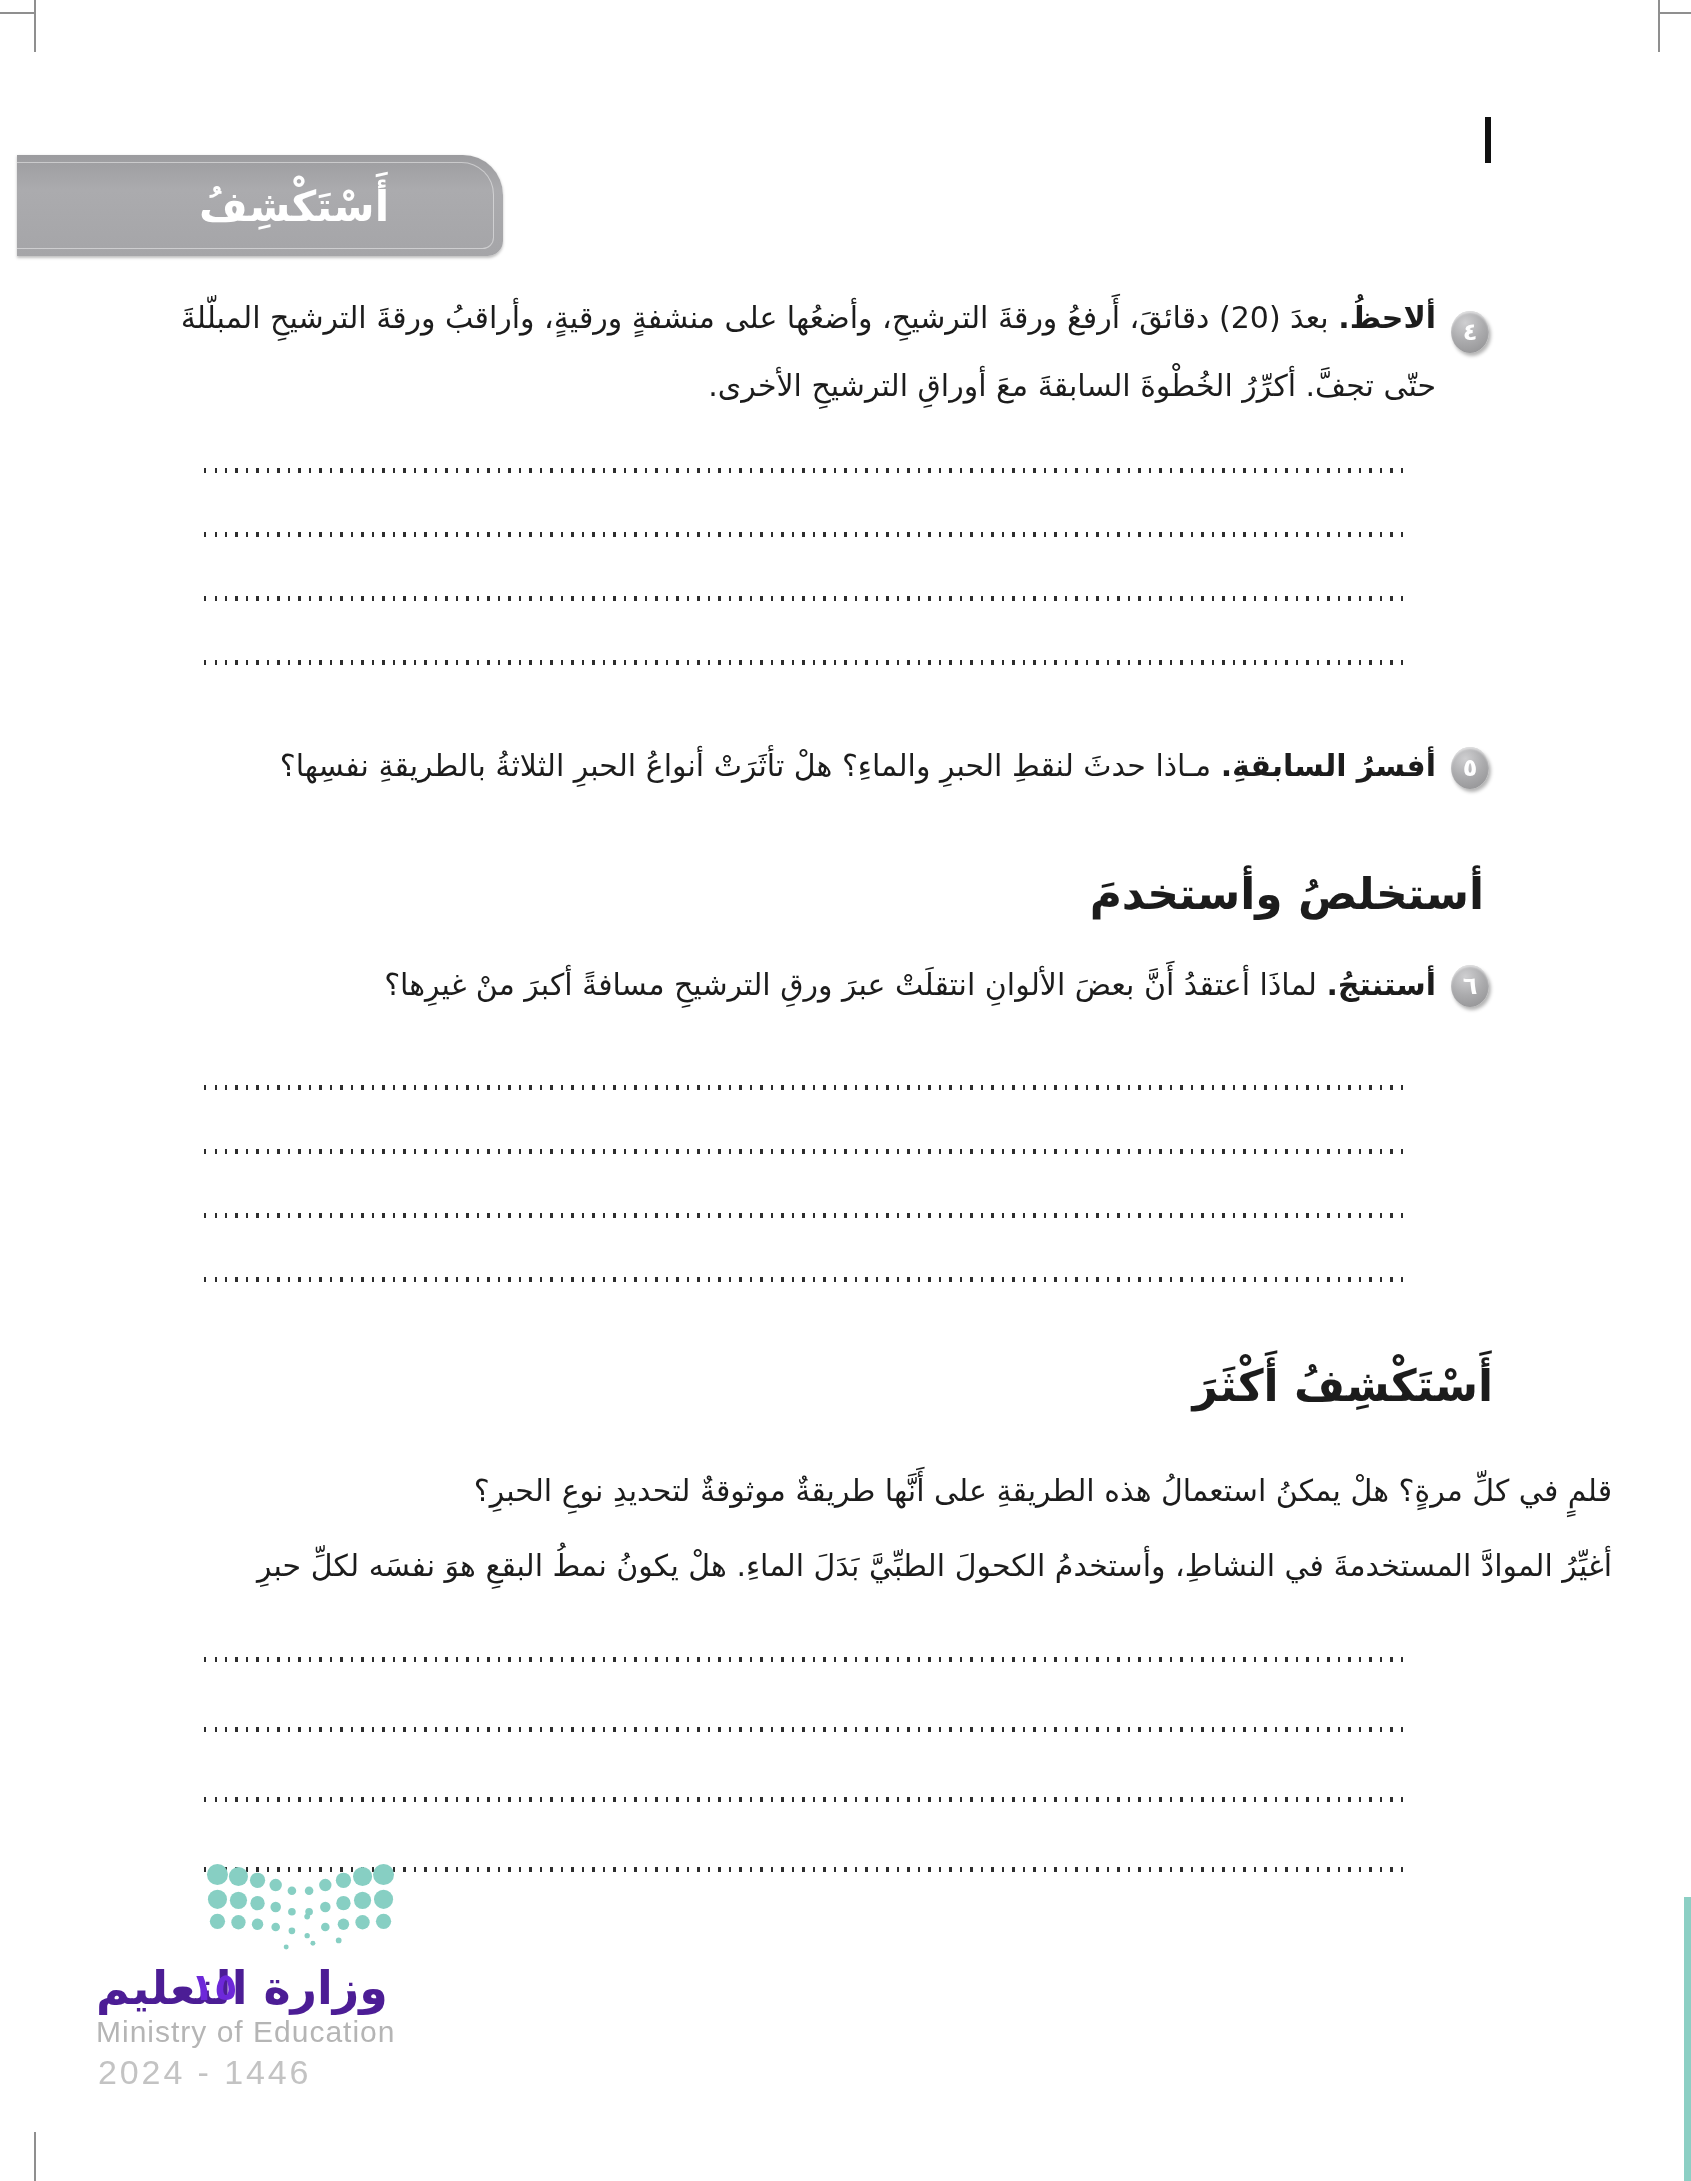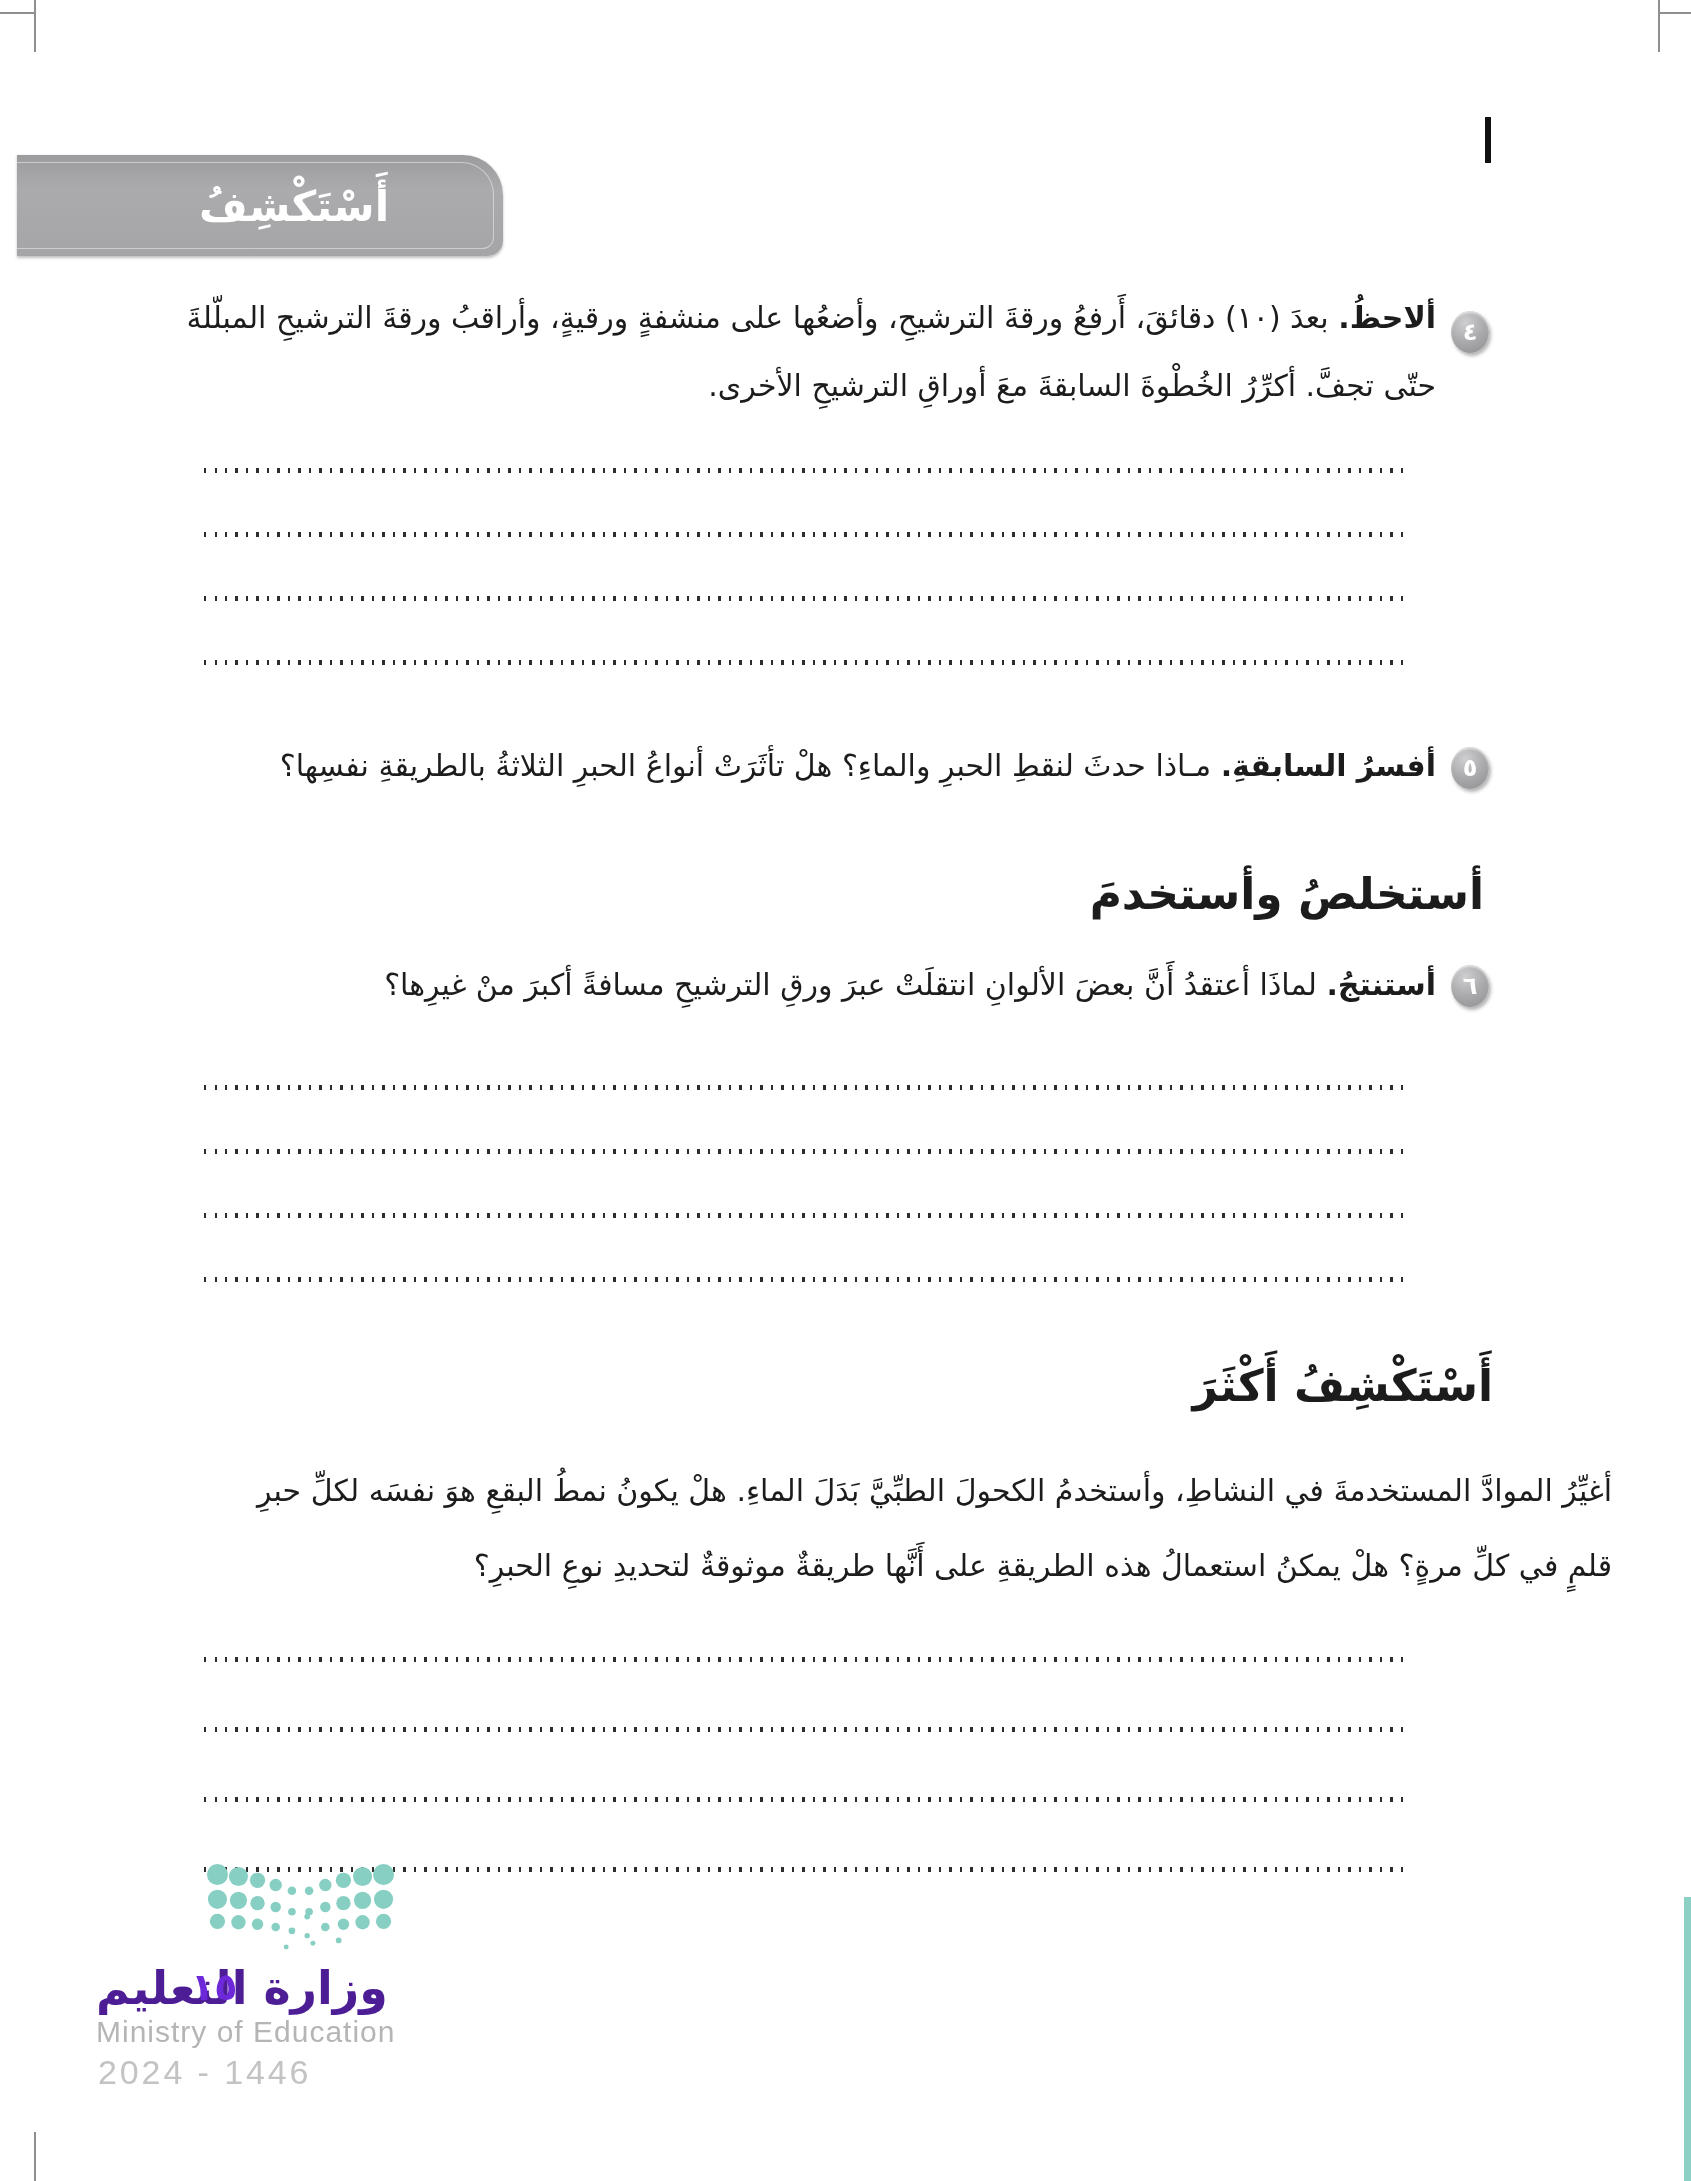--- a/index.html
+++ b/index.html
@@ -132,21 +132,21 @@
   <div class="chapter-header">
     <div class="chapter-bar"></div>
   </div>
 
   <div class="explore-tab">
     <div class="tab-label">أَسْتَكْشِفُ</div>
   </div>
 
   <div class="num-circle circle-4">٤</div>
   <div class="step-text text-4">
-    <div><span class="lead">ألاحظُ.</span> <span>بعدَ (١٠) دقائقَ، أَرفعُ ورقةَ الترشيحِ، وأضعُها على منشفةٍ ورقيةٍ، وأراقبُ ورقةَ الترشيحِ المبلّلةَ</span></div>
+    <div><span class="lead">ألاحظُ.</span> <span>بعدَ (20) دقائقَ، أَرفعُ ورقةَ الترشيحِ، وأضعُها على منشفةٍ ورقيةٍ، وأراقبُ ورقةَ الترشيحِ المبلّلةَ</span></div>
     <div>حتّى تجفَّ. أكرِّرُ الخُطْوةَ السابقةَ معَ أوراقِ الترشيحِ الأخرى.</div>
   </div>
 
   <div class="answer-block block-1">
       <div class="answer-line"></div>
       <div class="answer-line"></div>
       <div class="answer-line"></div>
       <div class="answer-line"></div>
     </div>
 
@@ -165,22 +165,22 @@
   <div class="answer-block block-2">
       <div class="answer-line"></div>
       <div class="answer-line"></div>
       <div class="answer-line"></div>
       <div class="answer-line"></div>
     </div>
 
   <div class="section-title title-explore-more">أَسْتَكْشِفُ أَكْثَرَ</div>
 
   <div class="explore-more-par">
+    <div>قلمٍ في كلِّ مرةٍ؟ هلْ يمكنُ استعمالُ هذه الطريقةِ على أَنَّها طريقةٌ موثوقةٌ لتحديدِ نوعِ الحبرِ؟</div>
     <div>أغيِّرُ الموادَّ المستخدمةَ في النشاطِ، وأستخدمُ الكحولَ الطبِّيَّ بَدَلَ الماءِ. هلْ يكونُ نمطُ البقعِ هوَ نفسَه لكلِّ حبرِ</div>
-    <div>قلمٍ في كلِّ مرةٍ؟ هلْ يمكنُ استعمالُ هذه الطريقةِ على أَنَّها طريقةٌ موثوقةٌ لتحديدِ نوعِ الحبرِ؟</div>
   </div>
 
   <div class="answer-block block-3">
       <div class="answer-line"></div>
       <div class="answer-line"></div>
       <div class="answer-line"></div>
       <div class="answer-line"></div>
     </div>
 
   <svg class="logo-dots" width="315" height="96" viewBox="0 0 330 100">

